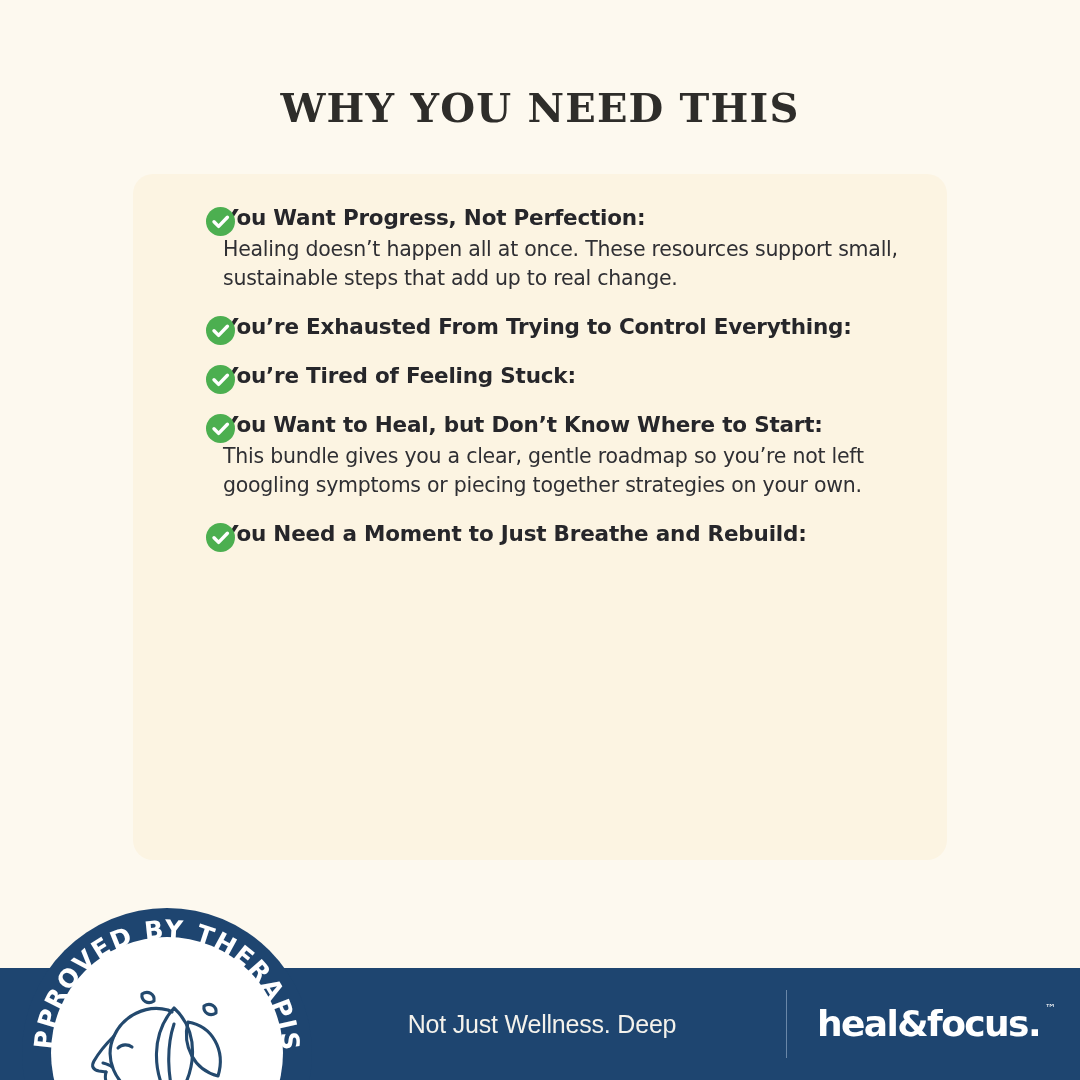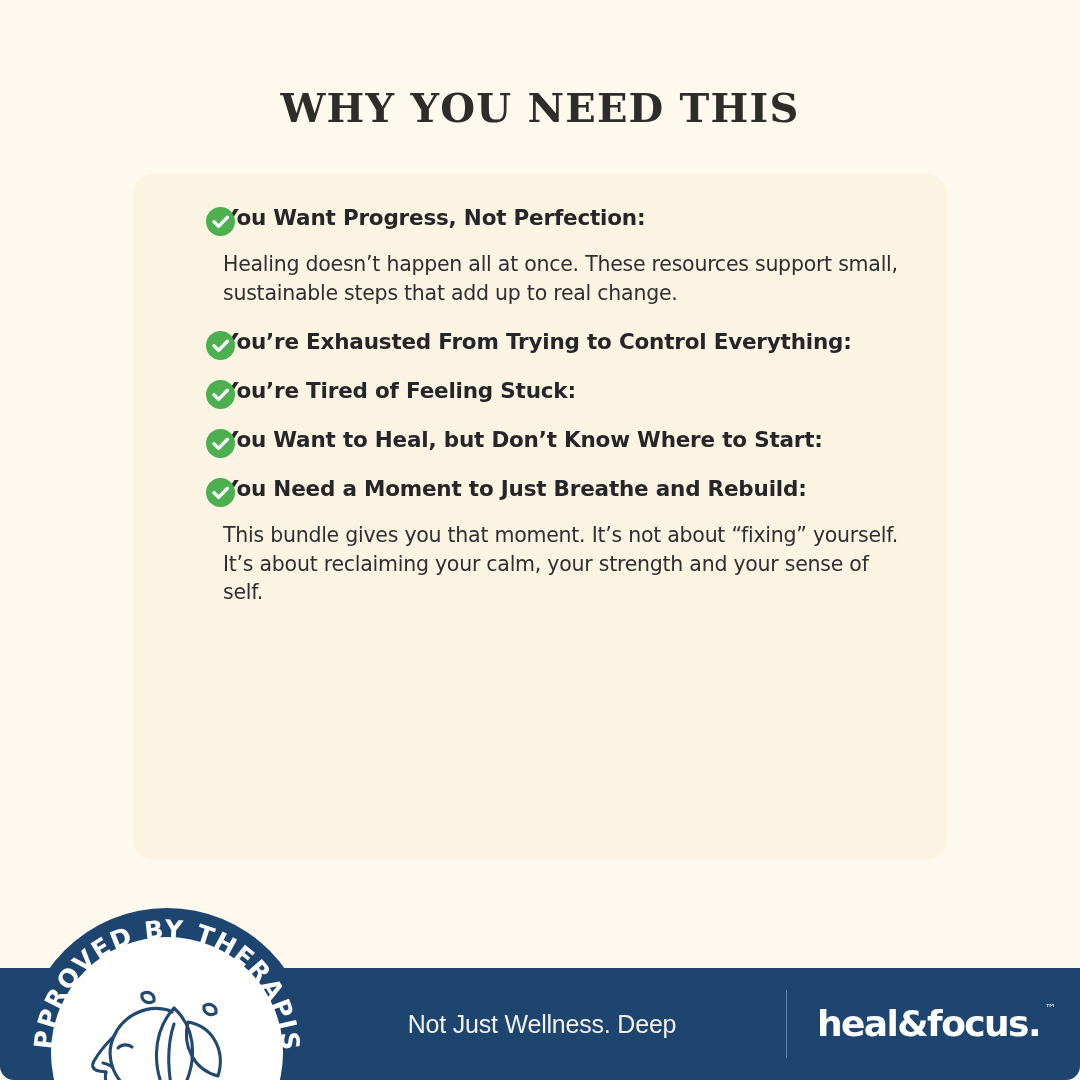--- a/index.html
+++ b/index.html
@@ -13,21 +13,20 @@
     font-family: "Liberation Sans", sans-serif;
     overflow: hidden;
     position: relative;
   }
 
   .page {
     position: relative;
     width: 1080px;
     height: 1080px;
     overflow: hidden;
-    border-radius: 14px;
   }
 
   
   .page-title {
     position: absolute;
     top: 84px;
     left: 0;
     width: 1080px;
     text-align: center;
     font-family: "DejaVu Serif", "Liberation Serif", serif;
@@ -80,21 +79,21 @@
     letter-spacing: -0.2px;
   }
 
   .benefit-body {
     font-family: "DejaVu Sans", sans-serif;
     font-weight: normal;
     font-size: 20.5px;
     line-height: 28.5px;
     color: #2F2F33;
     letter-spacing: -0.25px;
-    margin-top: 18px;
+    margin-top: 3px;
     max-width: 690px;
   }
 
   
   .footer-bar {
     position: absolute;
     left: 0;
     bottom: 0;
     width: 1080px;
     height: 112px;
@@ -206,31 +205,31 @@
       </div>
 
       <div class="benefit-item">
         <span class="check-icon">
           <svg width="29" height="29" viewBox="0 0 29 29" xmlns="http://www.w3.org/2000/svg">
             <circle cx="14.5" cy="14.5" r="14.5" fill="#4CAF50"></circle>
             <path d="M8 14.8 L12.6 19.4 L21.4 10.2" fill="none" stroke="#FFFFFF" stroke-width="3.4" stroke-linecap="round" stroke-linejoin="round"></path>
           </svg>
         </span>
         <div class="benefit-heading">You Want to Heal, but Don’t Know Where to Start:</div>
+        <div class="benefit-body">This bundle gives you a clear, gentle roadmap so you’re not left googling symptoms or piecing together strategies on your own.</div>
       </div>
 
       <div class="benefit-item">
         <span class="check-icon">
           <svg width="29" height="29" viewBox="0 0 29 29" xmlns="http://www.w3.org/2000/svg">
             <circle cx="14.5" cy="14.5" r="14.5" fill="#4CAF50"></circle>
             <path d="M8 14.8 L12.6 19.4 L21.4 10.2" fill="none" stroke="#FFFFFF" stroke-width="3.4" stroke-linecap="round" stroke-linejoin="round"></path>
           </svg>
         </span>
         <div class="benefit-heading">You Need a Moment to Just Breathe and Rebuild:</div>
-        <div class="benefit-body">This bundle gives you that moment. It’s not about “fixing” yourself. It’s about reclaiming your calm, your strength and your sense of self.</div>
       </div>
 
     </div>
   </div>
 
   <div class="footer-bar">
     <div class="footer-spacer"></div>
     <div class="footer-tagline">
       <div>Not Just Wellness. Deep</div>
     </div>

